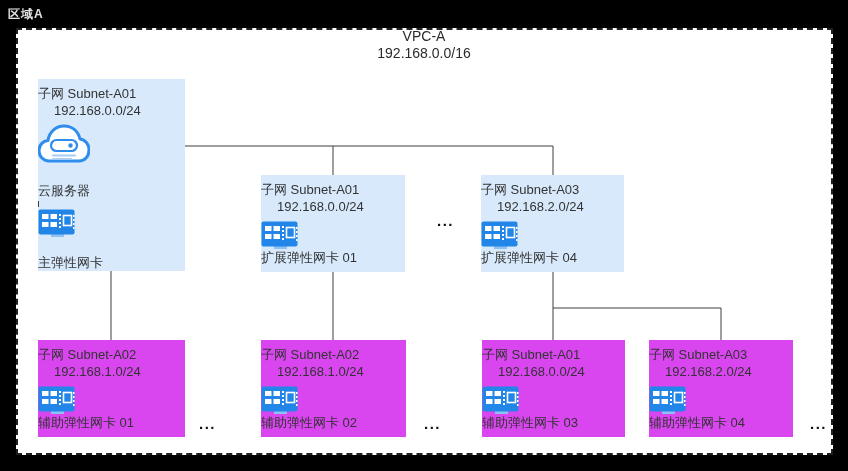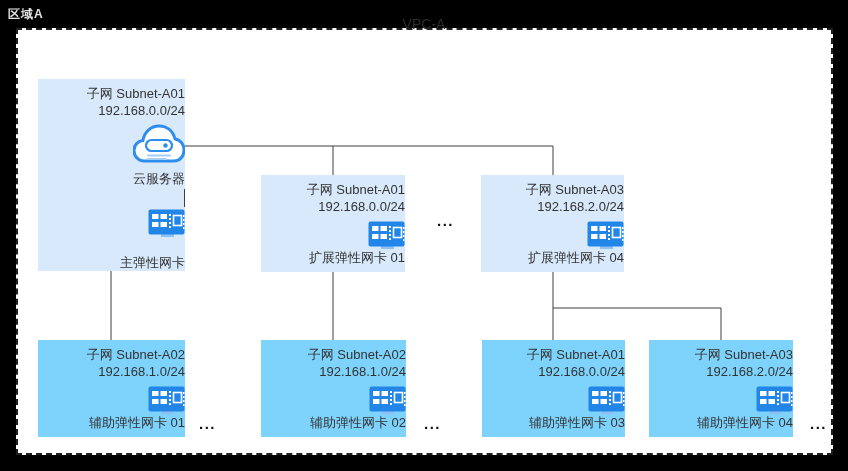--- a/index.html
+++ b/index.html
@@ -20,34 +20,34 @@
   }
 
   .vpc-area {
     position: absolute; left: 16px; top: 28px;
     width: 817px; height: 427px;
     background: #fff;
     border: 2px dashed #1f1f1f;
   }
 
   .vpc-title {
-    position: absolute; left: 0; top: 16px; width: 848px;
+    position: absolute; left: 0; top: 28px; width: 848px;
     text-align: center; font-size: 14px; line-height: 17px; color: #2b2b2b;
   }
 
   .lines-svg { position: absolute; inset: 0; width: 848px; height: 471px; pointer-events: none; }
 
   .node {
     position: absolute;
-    display: flex; flex-direction: column; align-items: flex-end;
+    display: flex; flex-direction: column; align-items: flex-start;
     font-size: 13px; color: #333; line-height: 16px;
     text-align: center;
   }
   .node.blue { background: #d7e9fb; }
-  .node.gray { background: #7dd3fc; }
+  .node.gray { background: #d946ef; }
 
   .node .title { margin-top: 7px; }
   .node .cidr { margin-top: 1px; margin-left: 16px; }
 
   .server-node .cloud-wrap { margin-top: 4px; height: 48px; }
   .server-node .inner-line { width: 1px; height: 34px; background: #3f3f3f; margin: 2px 0; }
   .nic-wrap { margin-top: 6px; height: 29px; }
   .node .obj-label { white-space: nowrap; }
 
   .ellipsis {
@@ -59,20 +59,21 @@
 <body>
 
 <div class="canvas">
 
   <span class="region-label">区域A</span>
 
   <div class="vpc-area"></div>
 
   <div class="vpc-title">
     <div>VPC-A</div>
+    <div>192.168.0.0/16</div>
   </div>
 
   <svg class="lines-svg">
     <g stroke="#3f3f3f" stroke-width="1" fill="none">
       <path d="M137,146 H553"></path>
       <path d="M333,146 V175"></path>
       <path d="M553,146 V175"></path>
       <path d="M111,271 V340"></path>
       <path d="M333,272 V340"></path>
       <path d="M553,272 V340"></path>
@@ -85,21 +86,21 @@
     <div class="cidr">192.168.0.0/24</div>
     <div class="cloud-wrap">
       <svg width="52" height="46" viewBox="0 0 52 46">
         <path d="M 11,38 C 5,38 1,33 1,27.5 C 1,22 5,18 10,17.5 C 11,9 18,3 26,3 C 34,3 40,8 42,16 C 47,16.5 51,21 51,27 C 51,33 47,38 41,38 Z" fill="#ffffff" stroke="#2f8ded" stroke-width="3" stroke-linejoin="round"></path>
         <rect x="13" y="17" width="26" height="11" rx="5.5" fill="#ffffff" stroke="#2f8ded" stroke-width="2.2"></rect>
         <circle cx="32.5" cy="22.5" r="2.2" fill="#2f8ded"></circle>
         <line x1="15" y1="32.5" x2="37" y2="32.5" stroke="#a6cdf5" stroke-width="2" stroke-linecap="round"></line>
         <line x1="15" y1="36" x2="33" y2="36" stroke="#a6cdf5" stroke-width="2" stroke-linecap="round"></line>
       </svg>
     </div>
-    <div class="obj-label" style="margin-top:0;">云服务器</div>
+    <div class="obj-label" style="margin-top:12px;">云服务器</div>
     <div class="inner-line"></div>
     <div class="nic-wrap" style="margin-top:0;">
       <svg width="37" height="29" viewBox="0 0 37 29">
         <rect x="13" y="25" width="13" height="3" fill="#8fc0f2"></rect>
         <rect x="0.5" y="0.5" width="36" height="25" rx="2" fill="#2186e8"></rect>
         <rect x="4" y="5" width="6.5" height="5" fill="#fff"></rect>
         <rect x="12.5" y="5" width="6.5" height="5" fill="#fff"></rect>
         <rect x="4" y="13" width="6.5" height="5" fill="#fff"></rect>
         <rect x="12.5" y="13" width="6.5" height="5" fill="#fff"></rect>
         <rect x="21" y="5" width="2" height="2" fill="#fff"></rect>

